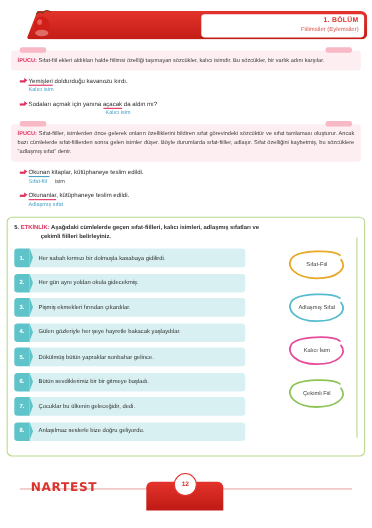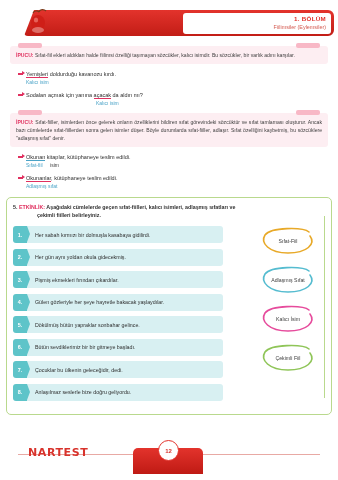--- a/index.html
+++ b/index.html
@@ -108,21 +108,21 @@
     position: absolute; left: 0; top: 0; width: 58px; height: 30px;
     display: flex; align-items: center; justify-content: center; text-align: center;
     font-size: 5.2px; line-height: 7px; color: #3d3d3d;
   }
 
   .divider-line {
     position: absolute; right: 6px; top: 18px; width: 1.4px; height: 182px; background: #b9d98d;
   }
 
   
-  .footer { position: absolute; left: 0; bottom: 6px; width: 338px; height: 38px; text-align: center; }
+  .footer { position: absolute; left: 0; bottom: 16px; width: 338px; height: 38px; text-align: center; }
   .foot-rule { position: absolute; left: 18px; right: 18px; top: 18px; height: 1px; background: #e8a9a4; }
   .brand {
     position: absolute; left: 28px; top: 10px;
     font-family: "DejaVu Sans", sans-serif; font-weight: bold;
     font-size: 11px; color: #d8332c; letter-spacing: .6px;
   }
   .page-tab {
     position: absolute; left: 133px; top: 12px; width: 70px; height: 26px;
     background: linear-gradient(180deg,#e3332c 0%, #bf1a14 100%);
     border-radius: 5px 5px 0 0;

